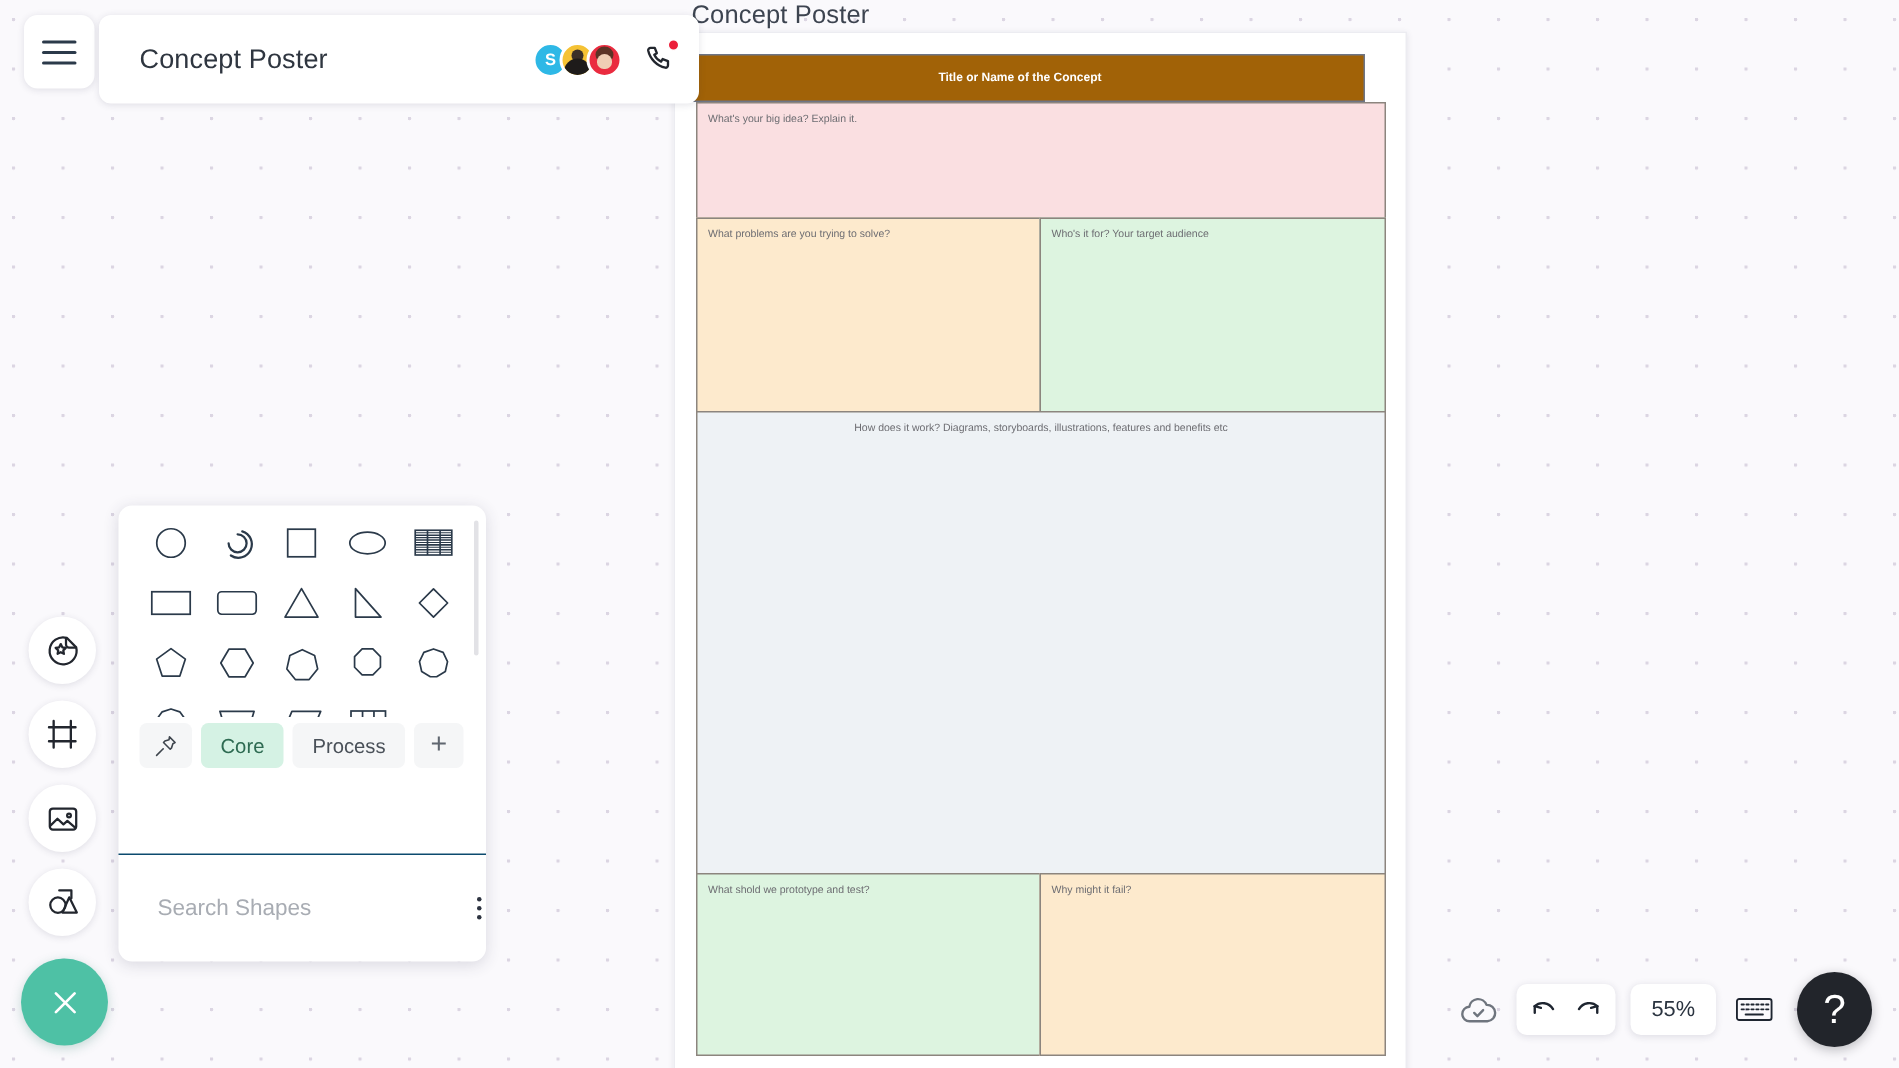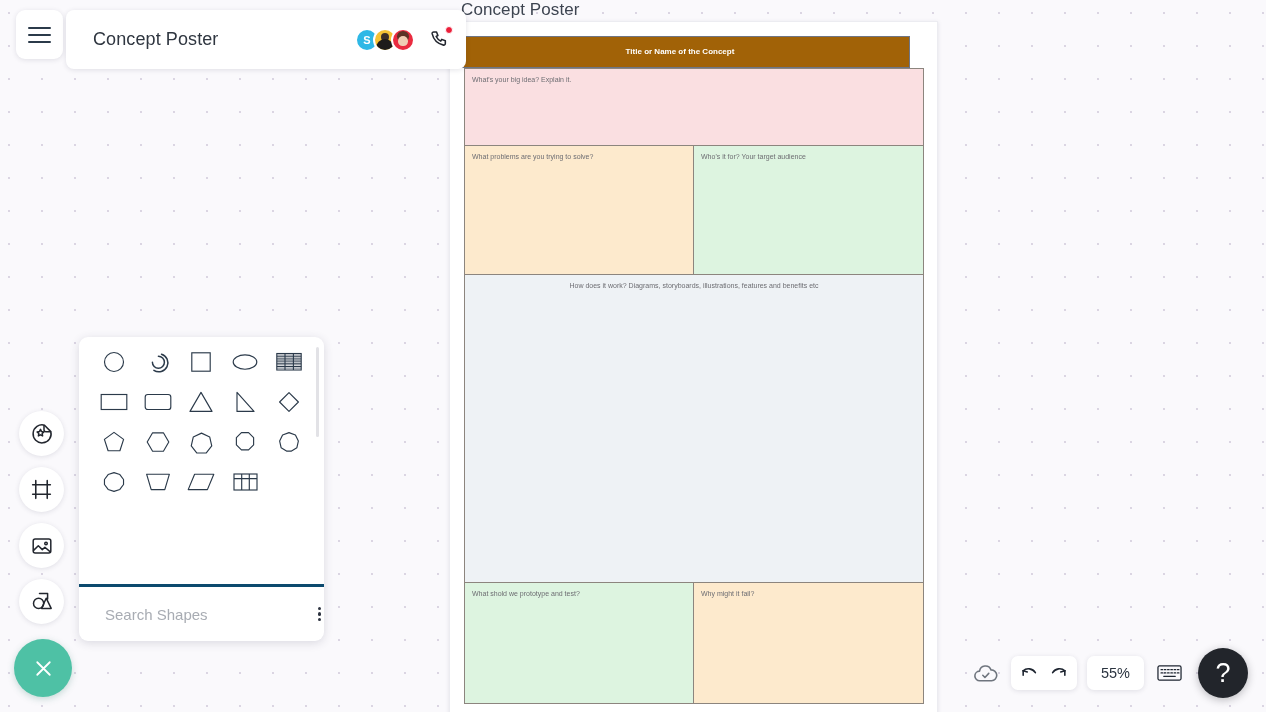--- a/index.html
+++ b/index.html
@@ -155,23 +155,23 @@
   .tab {
     height: 30px; border-radius: 5px; background: #f5f6f7;
     display:flex;align-items:center;justify-content:center;
     font-size: 13.5px; color: #4a5159; cursor:pointer;
     padding: 0 13px;
   }
   .tab.pin { padding: 0 9px; }
   .tab.active { background: #d5f2e4; color: #2e6b52; font-weight: 500; }
   .tab.plus { padding: 0 11px; font-size: 19px; color: #606770; font-weight: 300; }
   #search-row {
-    border-top: 3px solid #0c4a6e;
-    height: 57px; display:flex; align-items:center;
-    padding: 0 14px 0 16px; gap: 10px;
+    border-top: 1px solid #0c4a6e;
+    height: 72px; display:flex; align-items:center;
+    padding: 0 14px 0 16px; gap: 10px; margin-top: 45px;
   }
   #search-input {
     flex: 1; border: none; outline: none; background: transparent;
     font-family: "Liberation Sans", sans-serif;
     font-size: 15px; color: #4a5159;
   }
   #search-input::placeholder { color: #a8acb3; }
   #kebab { display:flex;flex-direction:column;gap:2.5px;cursor:pointer;padding:4px; }
   #kebab b { width:3.2px;height:3.2px;border-radius:50%;background:#2d3340;display:block; }
 
@@ -408,20 +408,31 @@
           <rect x="1" y="3" width="23" height="16"></rect>
           <path d="M1 7.6h23M8.7 3v16M16.3 3v16"></path>
         </svg>
       </div>
       <div class="shape-cell"></div>
 
     </div>
     <div id="panel-scrollbar"></div>
   </div>
 
+  <div id="tabs-row">
+    <div class="tab pin">
+      <svg width="17" height="17" viewBox="0 0 24 24" fill="none" stroke="#3e454d" stroke-width="1.5" stroke-linecap="round" stroke-linejoin="round">
+        <path d="M15.5 3.2l5.3 5.3-2.1 1.1-1.2 3.9-1.3 1.3-6.3-6.3L11.2 7l3.9-1.2z"></path>
+        <path d="M9.6 14.4L3.4 20.6"></path>
+      </svg>
+    </div>
+    <div class="tab active">Core</div>
+    <div class="tab">Process</div>
+    <div class="tab plus">+</div>
+  </div>
 
   <div id="search-row">
     <svg width="21" height="21" viewBox="0 0 24 24" fill="none" stroke="#707680" stroke-width="1.5" stroke-linecap="round">
       <circle cx="10.6" cy="10.6" r="7.4"></circle>
         <path d="M16.2 16.2l5 5"></path>
     </svg>
     <input id="search-input" type="text" placeholder="Search Shapes" style="">
     <div id="kebab">
       <b></b>
       <b></b>

